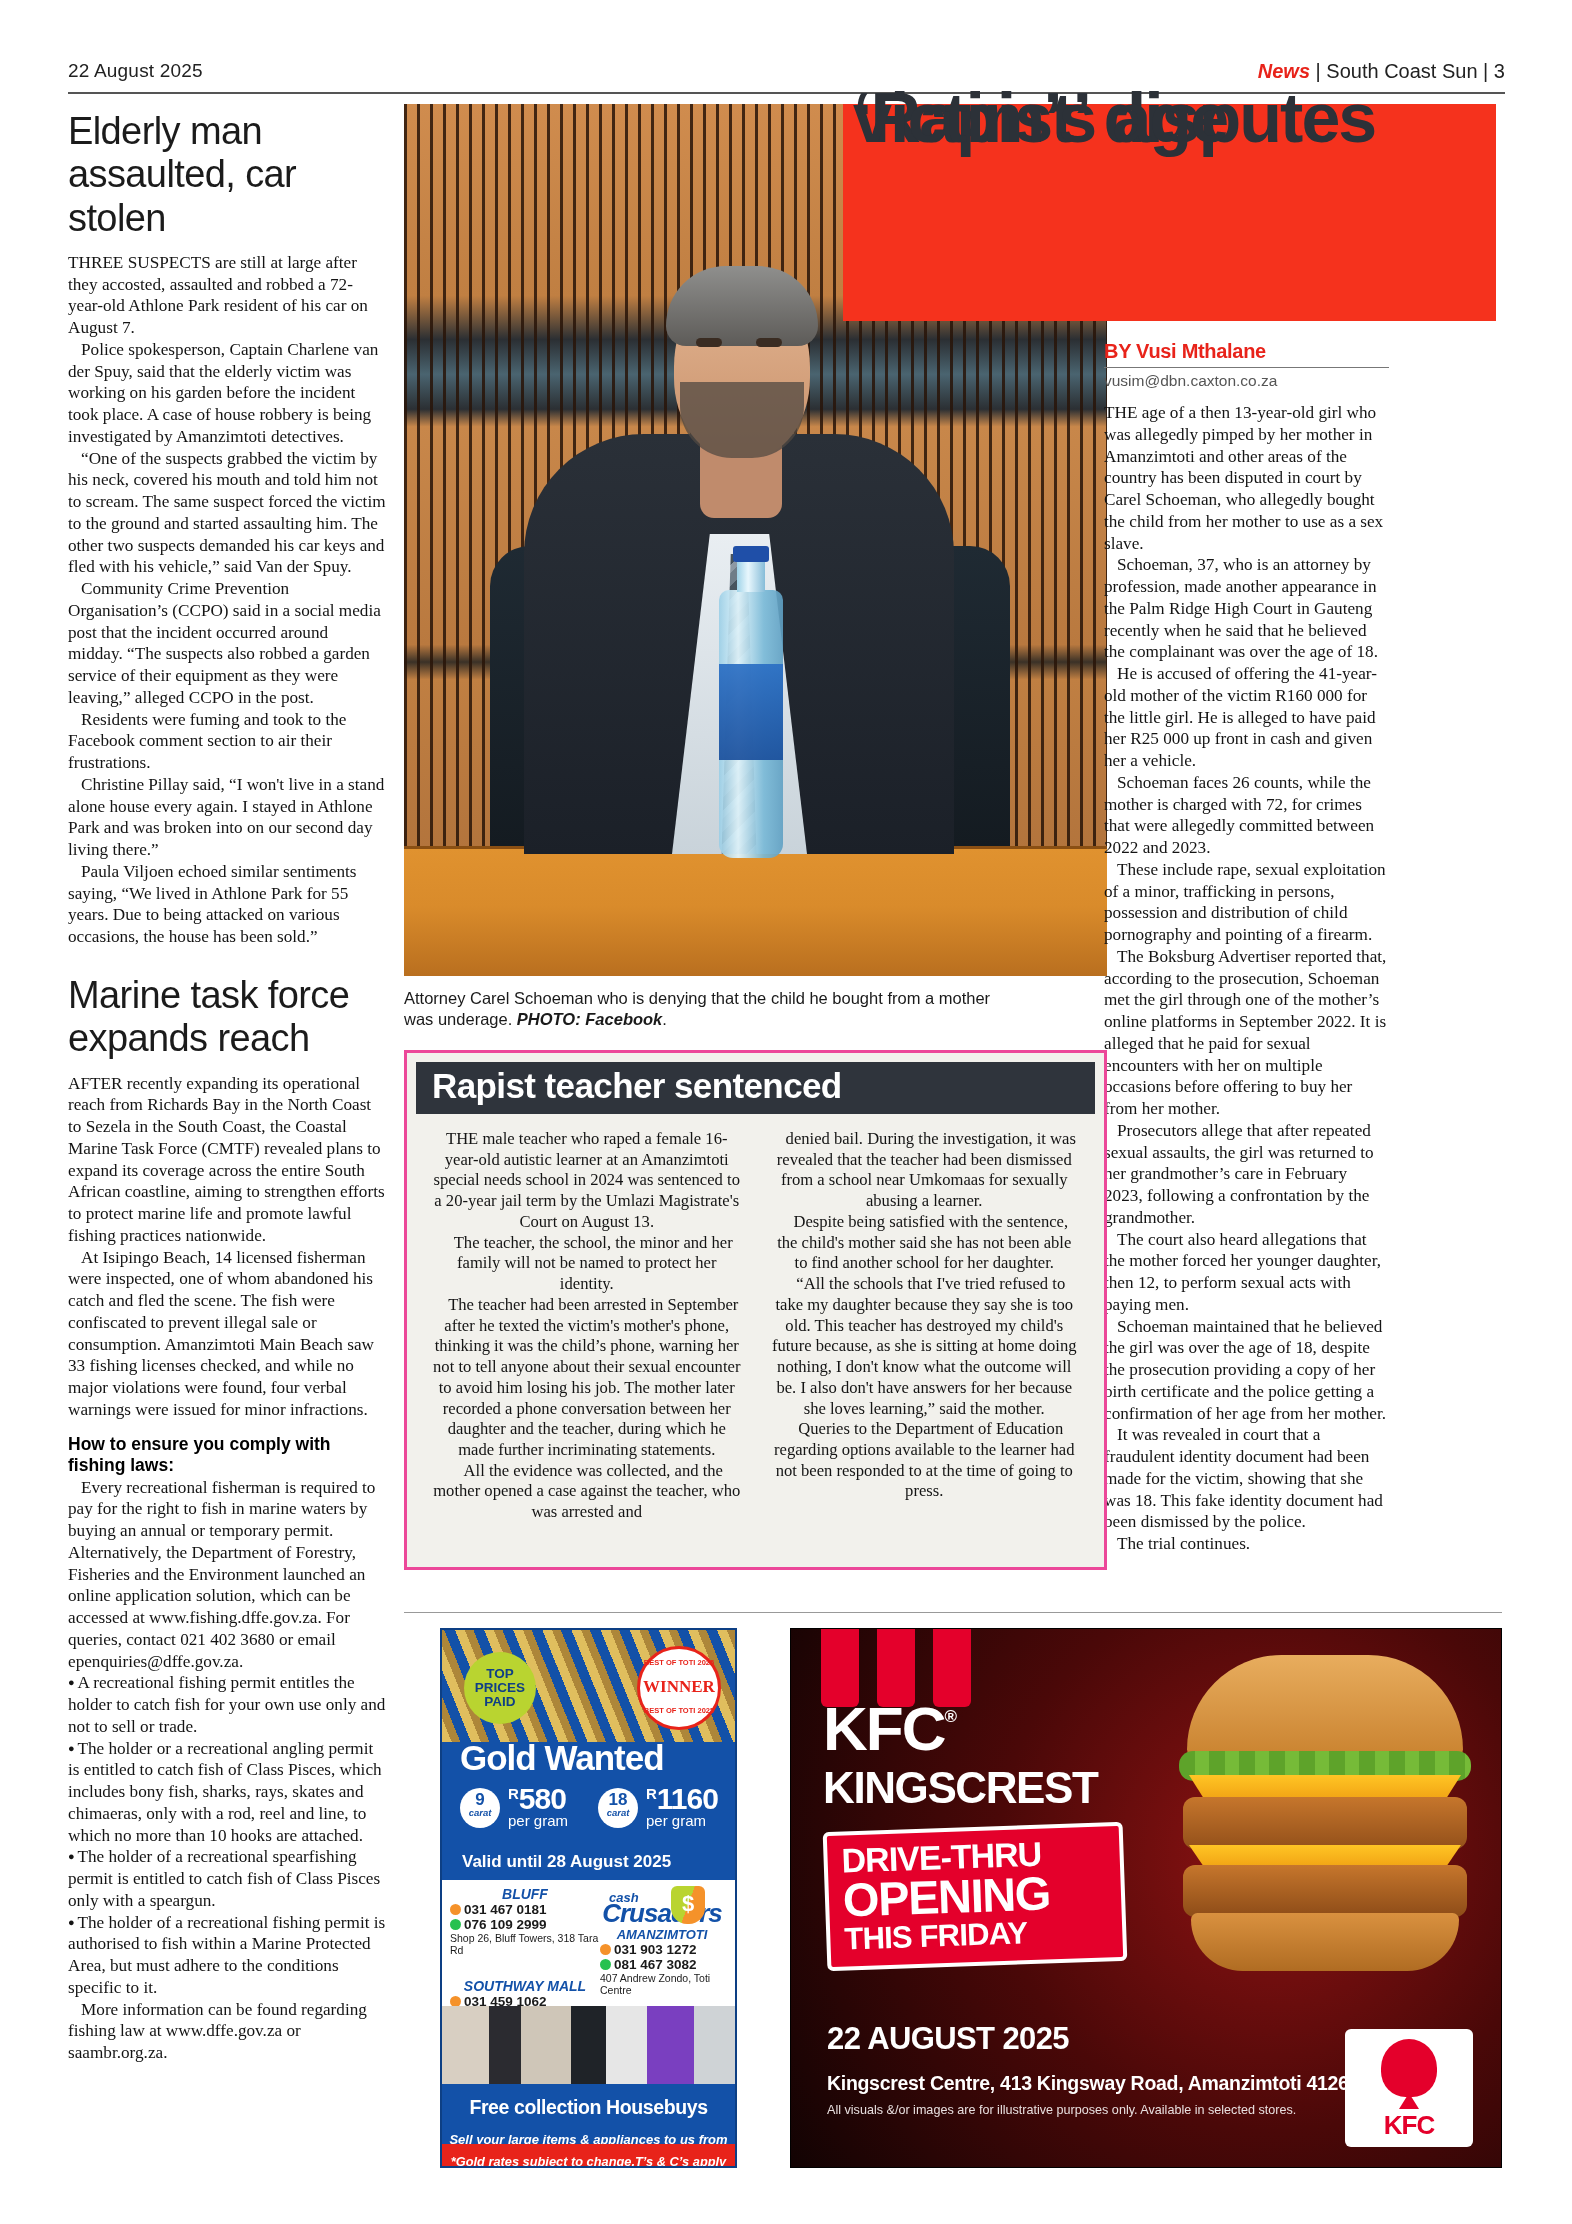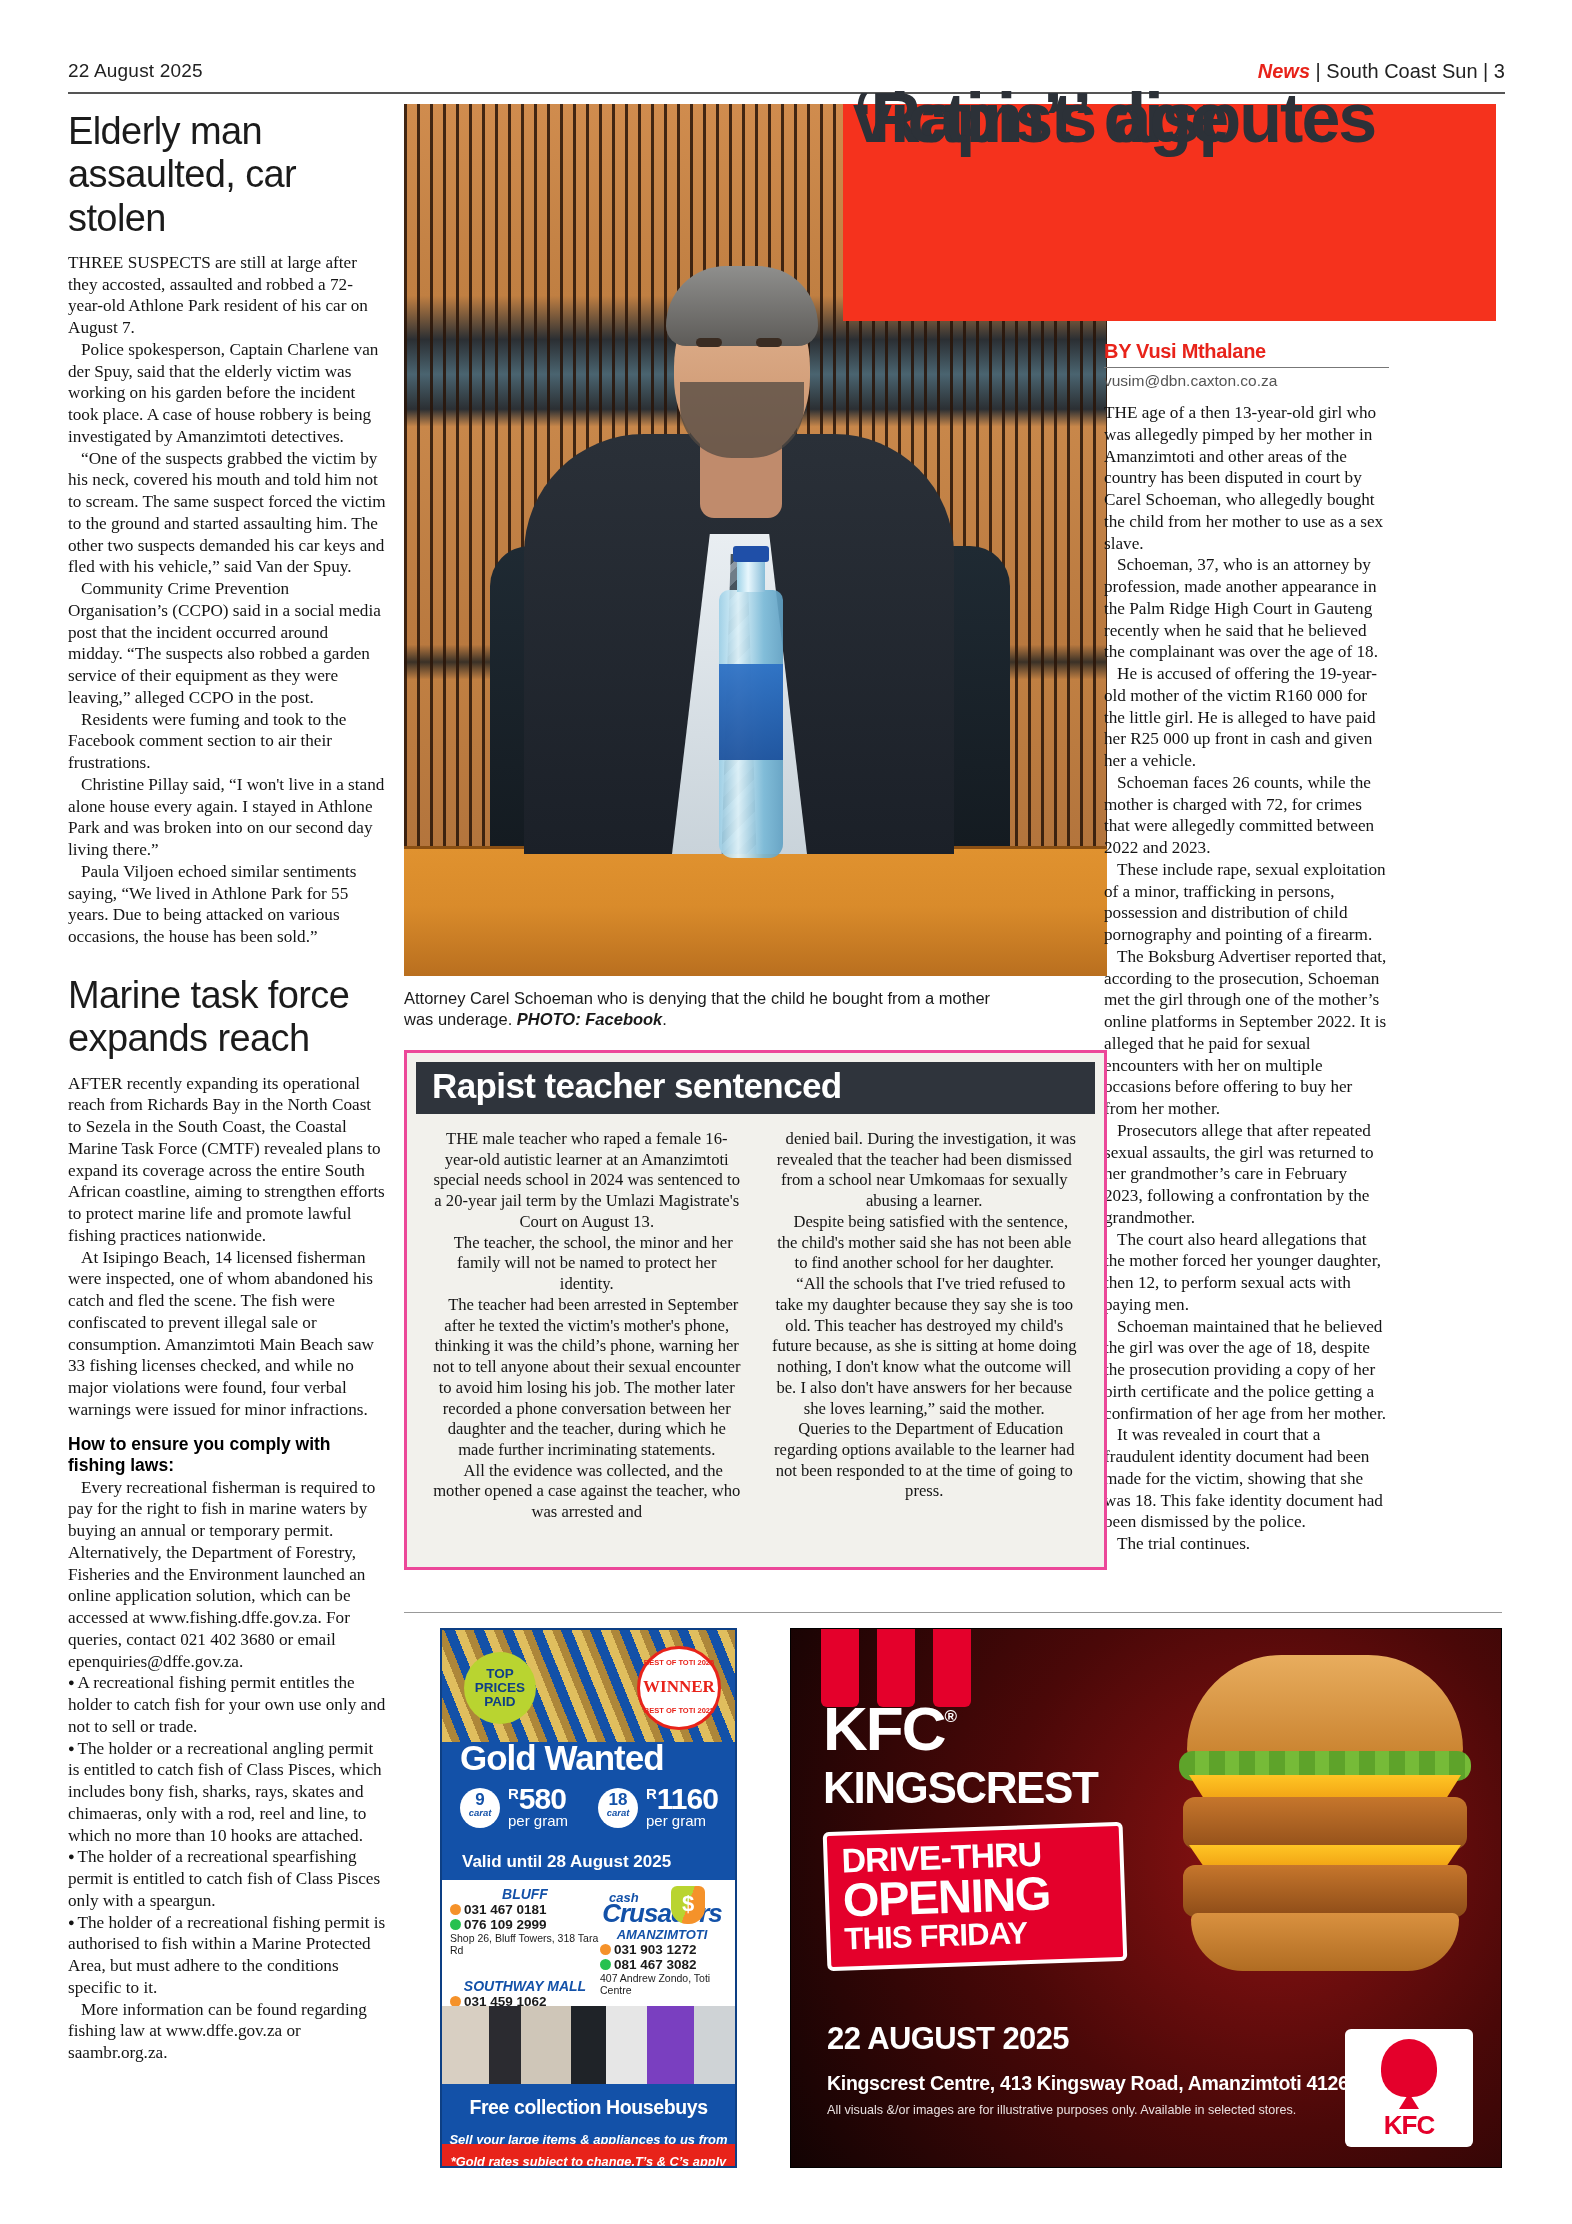--- a/index.html
+++ b/index.html
@@ -456,21 +456,21 @@
 
   <div class="col-right">
     <div class="byline-wrap">
       <div class="byline">BY Vusi Mthalane</div>
       <div class="byline-rule"></div>
       <div class="byline-mail">vusim@dbn.caxton.co.za</div>
     </div>
     <div class="body-text">
       <p class="first">THE age of a then 13-year-old girl who was allegedly pimped by her mother in Amanzimtoti and other areas of the country has been disputed in court by Carel Schoeman, who allegedly bought the child from her mother to use as a sex slave.</p>
       <p>Schoeman, 37, who is an attorney by profession, made another appearance in the Palm Ridge High Court in Gauteng recently when he said that he believed the complainant was over the age of 18.</p>
-      <p>He is accused of offering the 19-year-old mother of the victim R160 000 for the little girl. He is alleged to have paid her R25 000 up front in cash and given her a vehicle.</p>
+      <p>He is accused of offering the 41-year-old mother of the victim R160 000 for the little girl. He is alleged to have paid her R25 000 up front in cash and given her a vehicle.</p>
       <p>Schoeman faces 26 counts, while the mother is charged with 72, for crimes that were allegedly committed between 2022 and 2023.</p>
       <p>These include rape, sexual exploitation of a minor, trafficking in persons, possession and distribution of child pornography and pointing of a firearm.</p>
       <p>The Boksburg Advertiser reported that, according to the prosecution, Schoeman met the girl through one of the mother’s online platforms in September 2022. It is alleged that he paid for sexual encounters with her on multiple occasions before offering to buy her from her mother.</p>
       <p>Prosecutors allege that after repeated sexual assaults, the girl was returned to her grandmother’s care in February 2023, following a confrontation by the grandmother.</p>
       <p>The court also heard allegations that the mother forced her younger daughter, then 12, to perform sexual acts with paying men.</p>
       <p>Schoeman maintained that he believed the girl was over the age of 18, despite the prosecution providing a copy of her birth certificate and the police getting a confirmation of her age from her mother.</p>
       <p>It was revealed in court that a fraudulent identity document had been made for the victim, showing that she was 18. This fake identity document had been dismissed by the police.</p>
       <p>The trial continues.</p>
     </div>
   </div>

